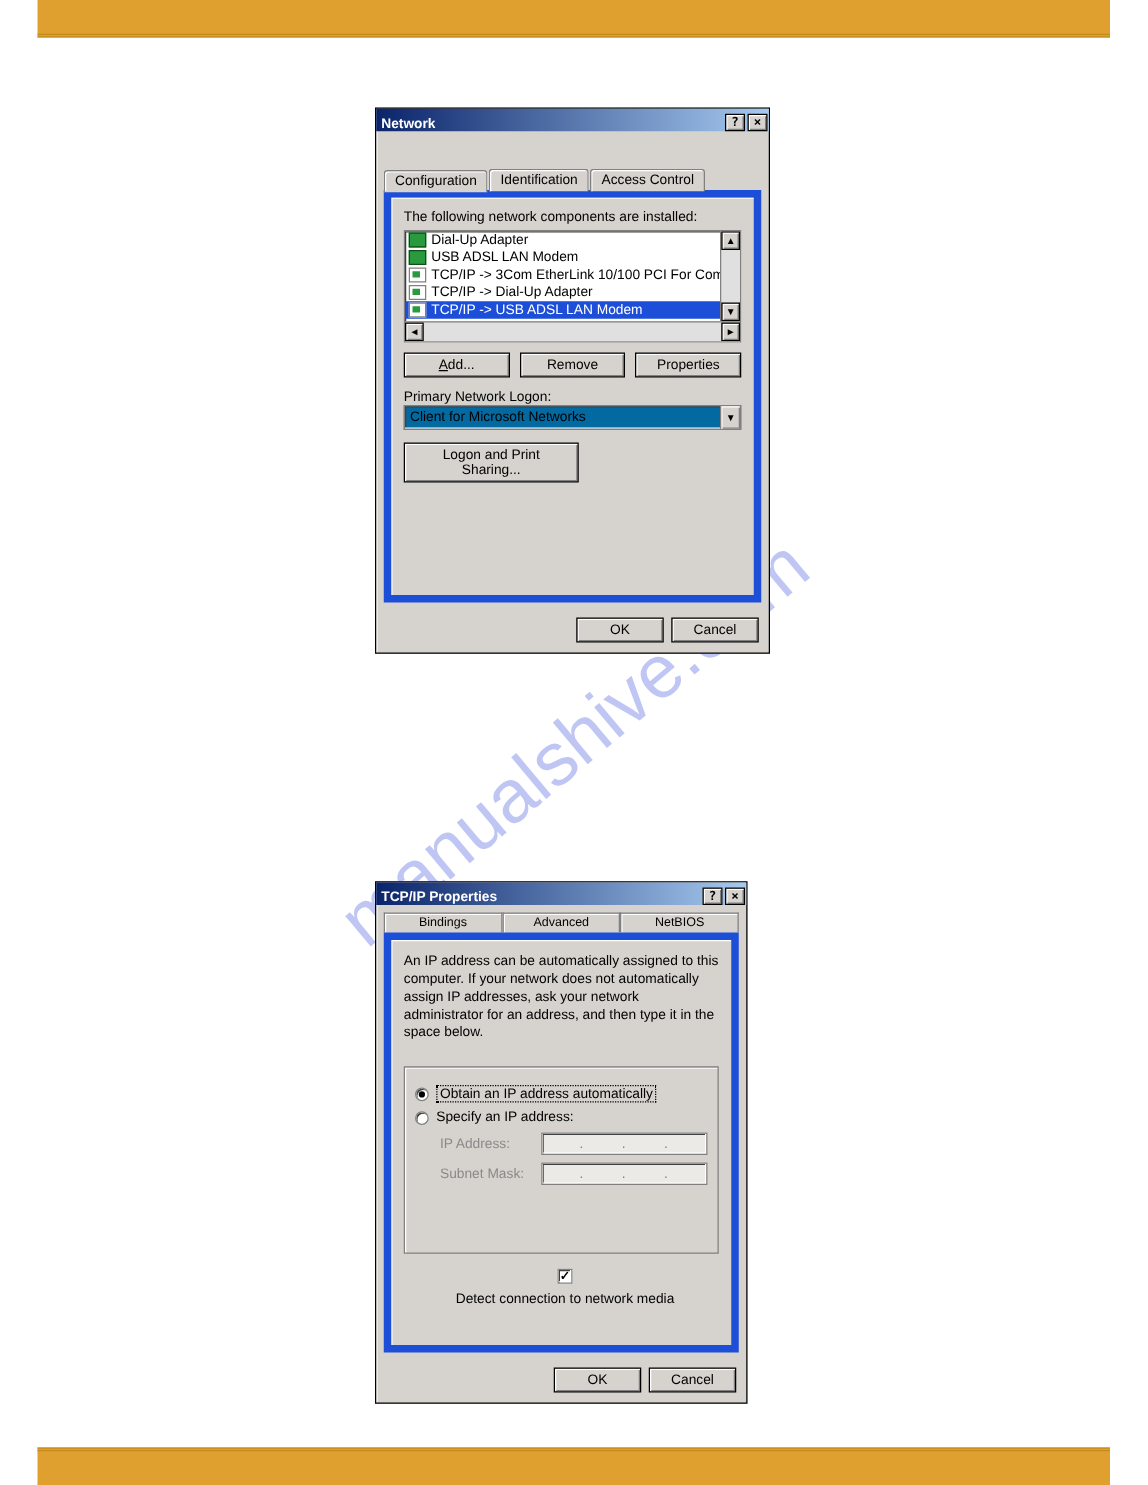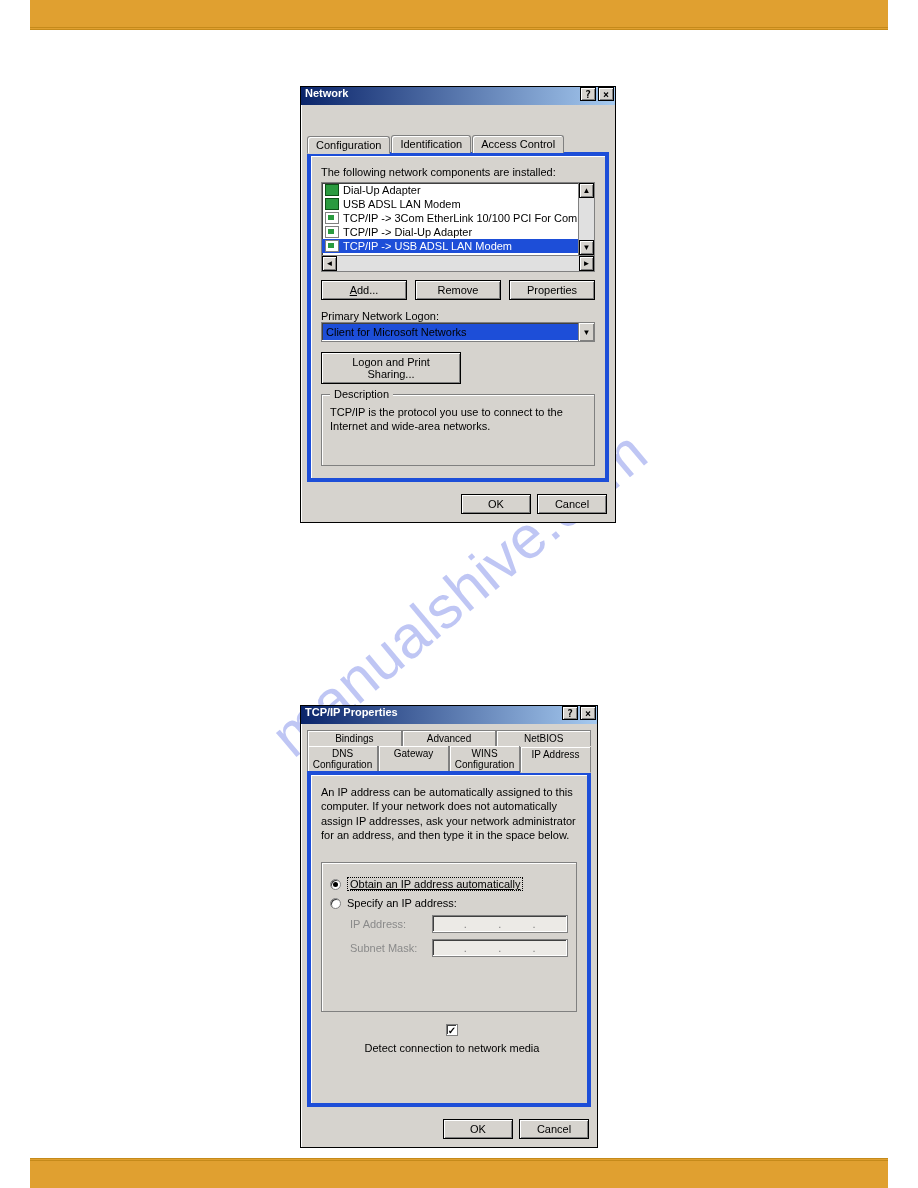--- a/index.html
+++ b/index.html
@@ -44,21 +44,21 @@
   
   .window {
     position: absolute;
     background: #d6d3ce;
     border: 1px solid #000;
     box-shadow: inset 1px 1px 0 #fff;
     font-size: 11px;
   }
   .titlebar {
     display: flex;
-    align-items: flex-start;
+    align-items: flex-end;
     height: 18px;
     background: linear-gradient(to right, #0a246a, #a6caf0);
     color: #fff;
     font-weight: bold;
     font-size: 11px;
     padding-left: 4px;
   }
   .titlebar .spacer { flex: 1; }
   .tbtn {
     width: 16px; height: 14px;
@@ -95,21 +95,21 @@
     margin-right: 1px;
     position: relative;
   }
   .tab.active {
     background: #d6d3ce;
     top: 1px;
     z-index: 4;
     border-bottom: 1px solid #d6d3ce;
   }
   .panel {
-    border: 4px solid #1d4ed8;
+    border: 6px solid #1d4ed8;
     box-shadow: inset 1px 1px 0 #fff;
     background: #d6d3ce;
     padding: 10px 10px 20px;
     position: relative;
     z-index: 1;
   }
 
   .listbox {
     border: 1px solid #808080;
     box-shadow: inset -1px -1px 0 #fff, inset 1px 1px 0 #404040;
@@ -172,21 +172,21 @@
     padding: 3px 6px;
     font-size:11px;
     text-align:center;
     min-width:70px;
   }
   .btn-row { display:flex; gap:8px; margin-top:8px; justify-content:space-between;}
   .btn-row .btn { flex:1;}
   .select {
     border:1px solid #808080;
     box-shadow: inset -1px -1px 0 #fff, inset 1px 1px 0 #404040;
-    background:#1d4ed8;
+    background:#0369a1;
     height:20px;
     display:flex; align-items:center;
     padding:0 0 0 4px;
     font-size:11px;
     position:relative;
   }
   .select .dd {
     width:16px; height:100%;
     background:#d6d3ce;
     border-left:1px solid #808080;
@@ -331,24 +331,20 @@
       <div class="row-label">Primary Network Logon:</div>
       <div class="select">
         <span>Client for Microsoft Networks</span>
         <div class="dd">▼</div>
       </div>
 
       <div style="margin-top:10px;">
         <div class="btn" style="width:140px;">Logon and Print Sharing...</div>
       </div>
 
-      <div class="groupbox" style="height:72px;">
-        <span class="legend">Description</span>
-        <div class="desc">TCP/IP is the protocol you use to connect to the Internet and wide-area networks.</div>
-      </div>
     </div>
   </div>
   <div class="dlg-footer">
     <div class="btn">OK</div>
     <div class="btn">Cancel</div>
   </div>
 </div>
 
 <div class="window" style="left:300px; top:705px; width:298px;">
   <div class="titlebar">
@@ -356,32 +352,26 @@
     <span class="spacer"></span>
     <div class="tbtn">?</div>
     <div class="tbtn">×</div>
   </div>
   <div class="body">
     <div class="tabrow2 toprow">
       <div class="tab small">Bindings</div>
       <div class="tab small">Advanced</div>
       <div class="tab small">NetBIOS</div>
     </div>
-    <div class="tabrow2 botrow" style="margin-bottom:-1px;">
-      <div class="tab small">DNS Configuration</div>
-      <div class="tab small">Gateway</div>
-      <div class="tab small">WINS Configuration</div>
-      <div class="tab small active">IP Address</div>
-    </div>
 
     <div class="panel" style="height:336px;">
       <div class="desc">An IP address can be automatically assigned to this computer. If your network does not automatically assign IP addresses, ask your network administrator for an address, and then type it in the space below.</div>
 
       <div class="groupbox" style="margin-top:20px; height:150px;">
-        <div class="radio checked" style="margin-top:4px;text-decoration:underline;">
+        <div class="radio checked" style="margin-top:4px;">
           <span class="dot"></span>
           <span class="dotted">Obtain an IP address automatically</span>
         </div>
         <div class="radio">
           <span class="dot"></span>
           <span>Specify an IP address:</span>
         </div>
         <div class="field-row">
           <label>IP Address:</label>
           <div class="ipfield">

